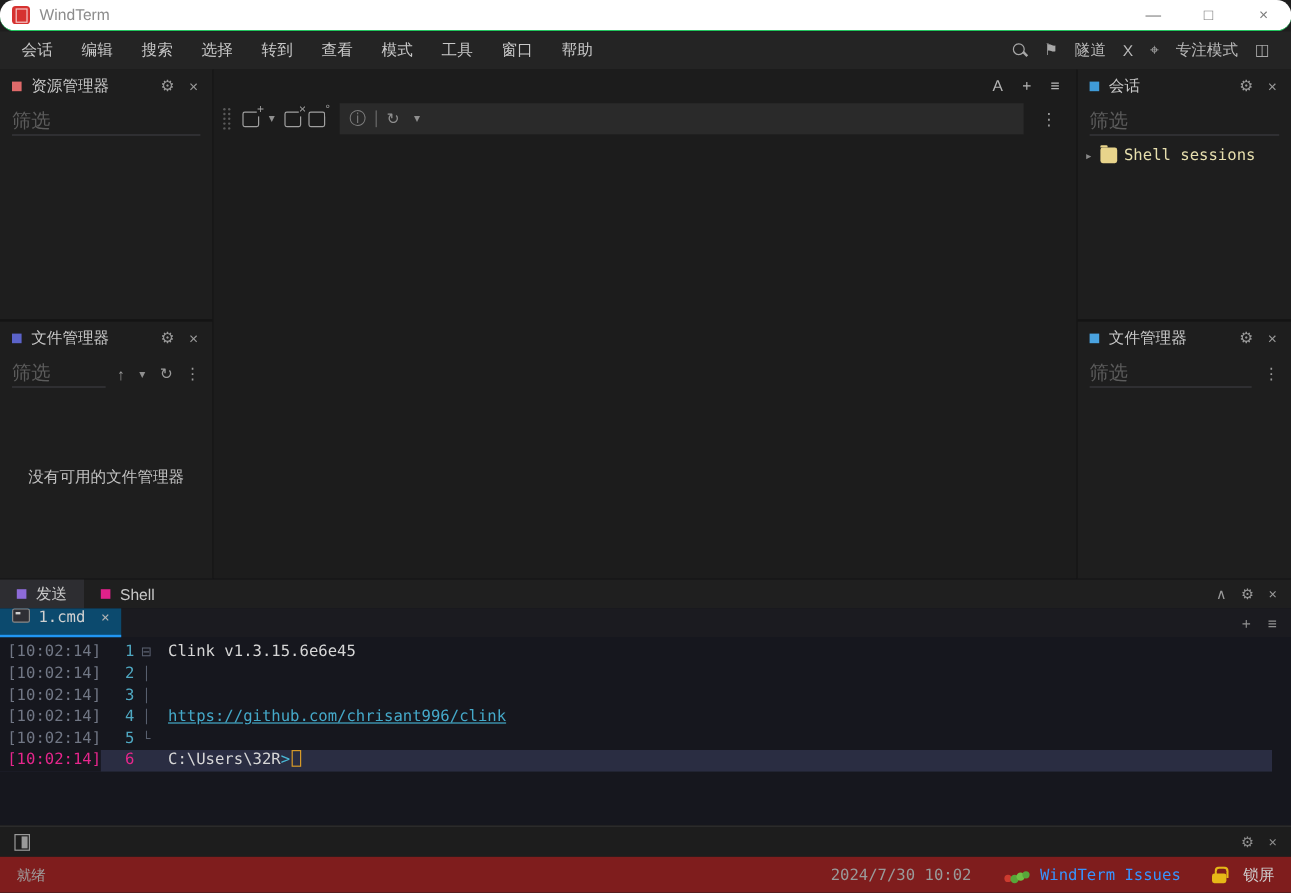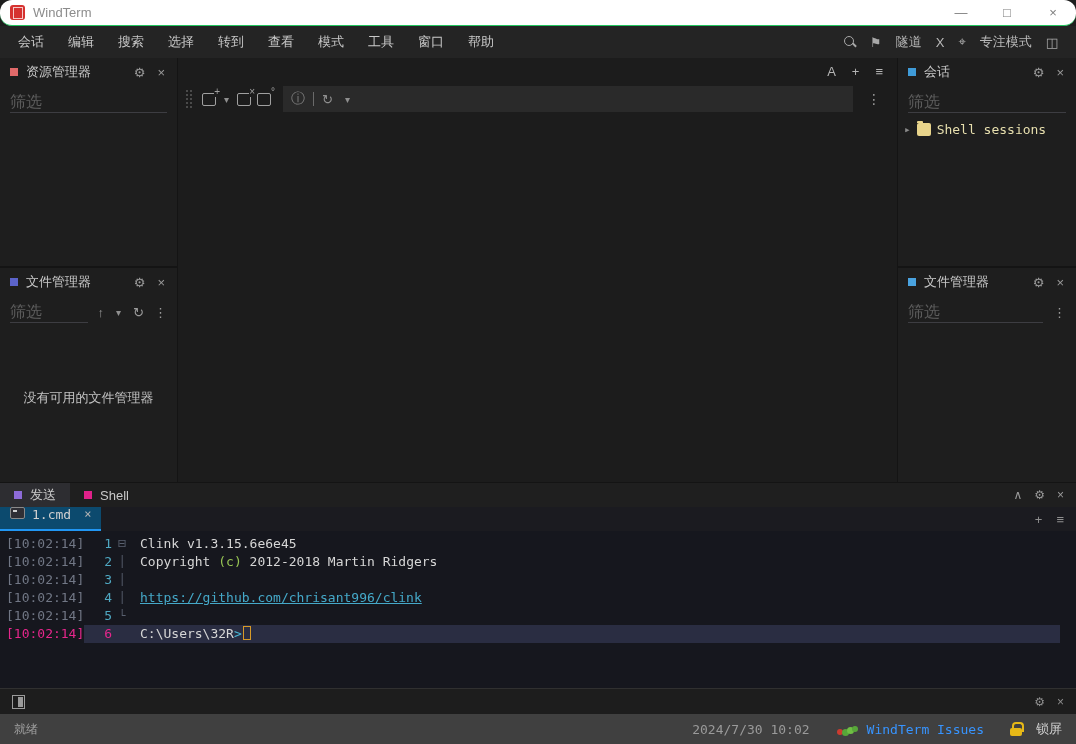--- a/index.html
+++ b/index.html
@@ -95,21 +95,21 @@
   .seg-d { color:#d6d6d6; } .seg-g { color:#97c554; }
   .seg-l { color:#45a9c9; text-decoration:underline; } .seg-c { color:#49b8d6; }
   .cursor { display:inline-block; width:8px; height:14px; border:1.5px solid #d79a28; vertical-align:-2px; margin-left:1px; }
 
   
   .mini-row { height:26px; background:#1d1d1d; border-top:1px solid #303030; display:flex; align-items:center; padding:0 12px; }
   .wt-gray { width:13px; height:14px; border:1.5px solid #9a9a9a; position:relative; }
   .wt-gray::after { content:""; position:absolute; right:1px; top:1px; bottom:1px; width:5px; background:#9a9a9a; }
   .mini-row .spacer { flex:1; }
   .mini-icons { display:flex; gap:12px; color:#8f8f8f; font-size:12px; }
-  .statusbar { height:30px; background:#404040; display:flex; align-items:center; padding:0 14px; gap:10px; }
+  .statusbar { height:30px; background:#7f1d1d; display:flex; align-items:center; padding:0 14px; gap:10px; }
   .status-left { color:#a0a0a0; font-size:12px; }
   .statusbar .spacer { flex:1; }
   .sb-date { color:#9a9a9a; font-size:13px; font-family:"DejaVu Sans Mono",monospace; margin-right:17px; }
   .bug { position:relative; width:20px; height:14px; }
   .bug i { position:absolute; border-radius:50%; }
   .bug .b1 { left:0; bottom:1px; width:6px; height:6px; background:#cc3b2f; }
   .bug .b2 { left:5px; bottom:0; width:7px; height:7px; background:#57a639; }
   .bug .b3 { left:10px; bottom:2px; width:7px; height:7px; background:#6fbf44; }
   .bug .b4 { left:15px; bottom:4px; width:6px; height:6px; background:#57a639; }
   .sb-link { color:#3794ff; font-size:13px; font-family:"DejaVu Sans Mono",monospace; margin-right:16px; }
@@ -284,21 +284,21 @@
       <span class="ftab-close">×</span>
     </div>
     <span class="spacer"></span>
     <span class="ft-right">
       <span>+</span>
       <span>≡</span>
     </span>
   </div>
   <div class="term">
       <div class="trow"><span class="tcol-time">[10:02:14]</span><span class="tcol-num">1</span><span class="tcol-fold">⊟</span><span class="tcol-text"><span class="seg-d">Clink v1.3.15.6e6e45</span></span></div>
-      <div class="trow"><span class="tcol-time">[10:02:14]</span><span class="tcol-num">2</span><span class="tcol-fold">│</span><span class="tcol-text"><span class="seg-d">Copyright </span><span class="seg-g">(c)</span><span class="seg-d"> 2012-2018 Martin Ridgers</span></span></div>
+      <div class="trow"><span class="tcol-time">[10:02:14]</span><span class="tcol-num">2</span><span class="tcol-fold">│</span></div>
       <div class="trow"><span class="tcol-time">[10:02:14]</span><span class="tcol-num">3</span><span class="tcol-fold">│</span></div>
       <div class="trow"><span class="tcol-time">[10:02:14]</span><span class="tcol-num">4</span><span class="tcol-fold">│</span><span class="tcol-text"><span class="seg-l">https://github.com/chrisant996/clink</span></span></div>
       <div class="trow"><span class="tcol-time">[10:02:14]</span><span class="tcol-num">5</span><span class="tcol-fold">└</span><span class="tcol-text"></span></div>
       <div class="trow hl"><span class="tcol-time">[10:02:14]</span><span class="tcol-num">6</span><span class="tcol-fold"></span><span class="tcol-text"><span class="seg-d">C:\Users\32R</span><span class="seg-c">&gt;</span><span class="cursor"></span></span></div>
     </div>
 </div>
 
 <div class="mini-row">
   <span class="wt-gray"></span>
   <span class="spacer"></span>

